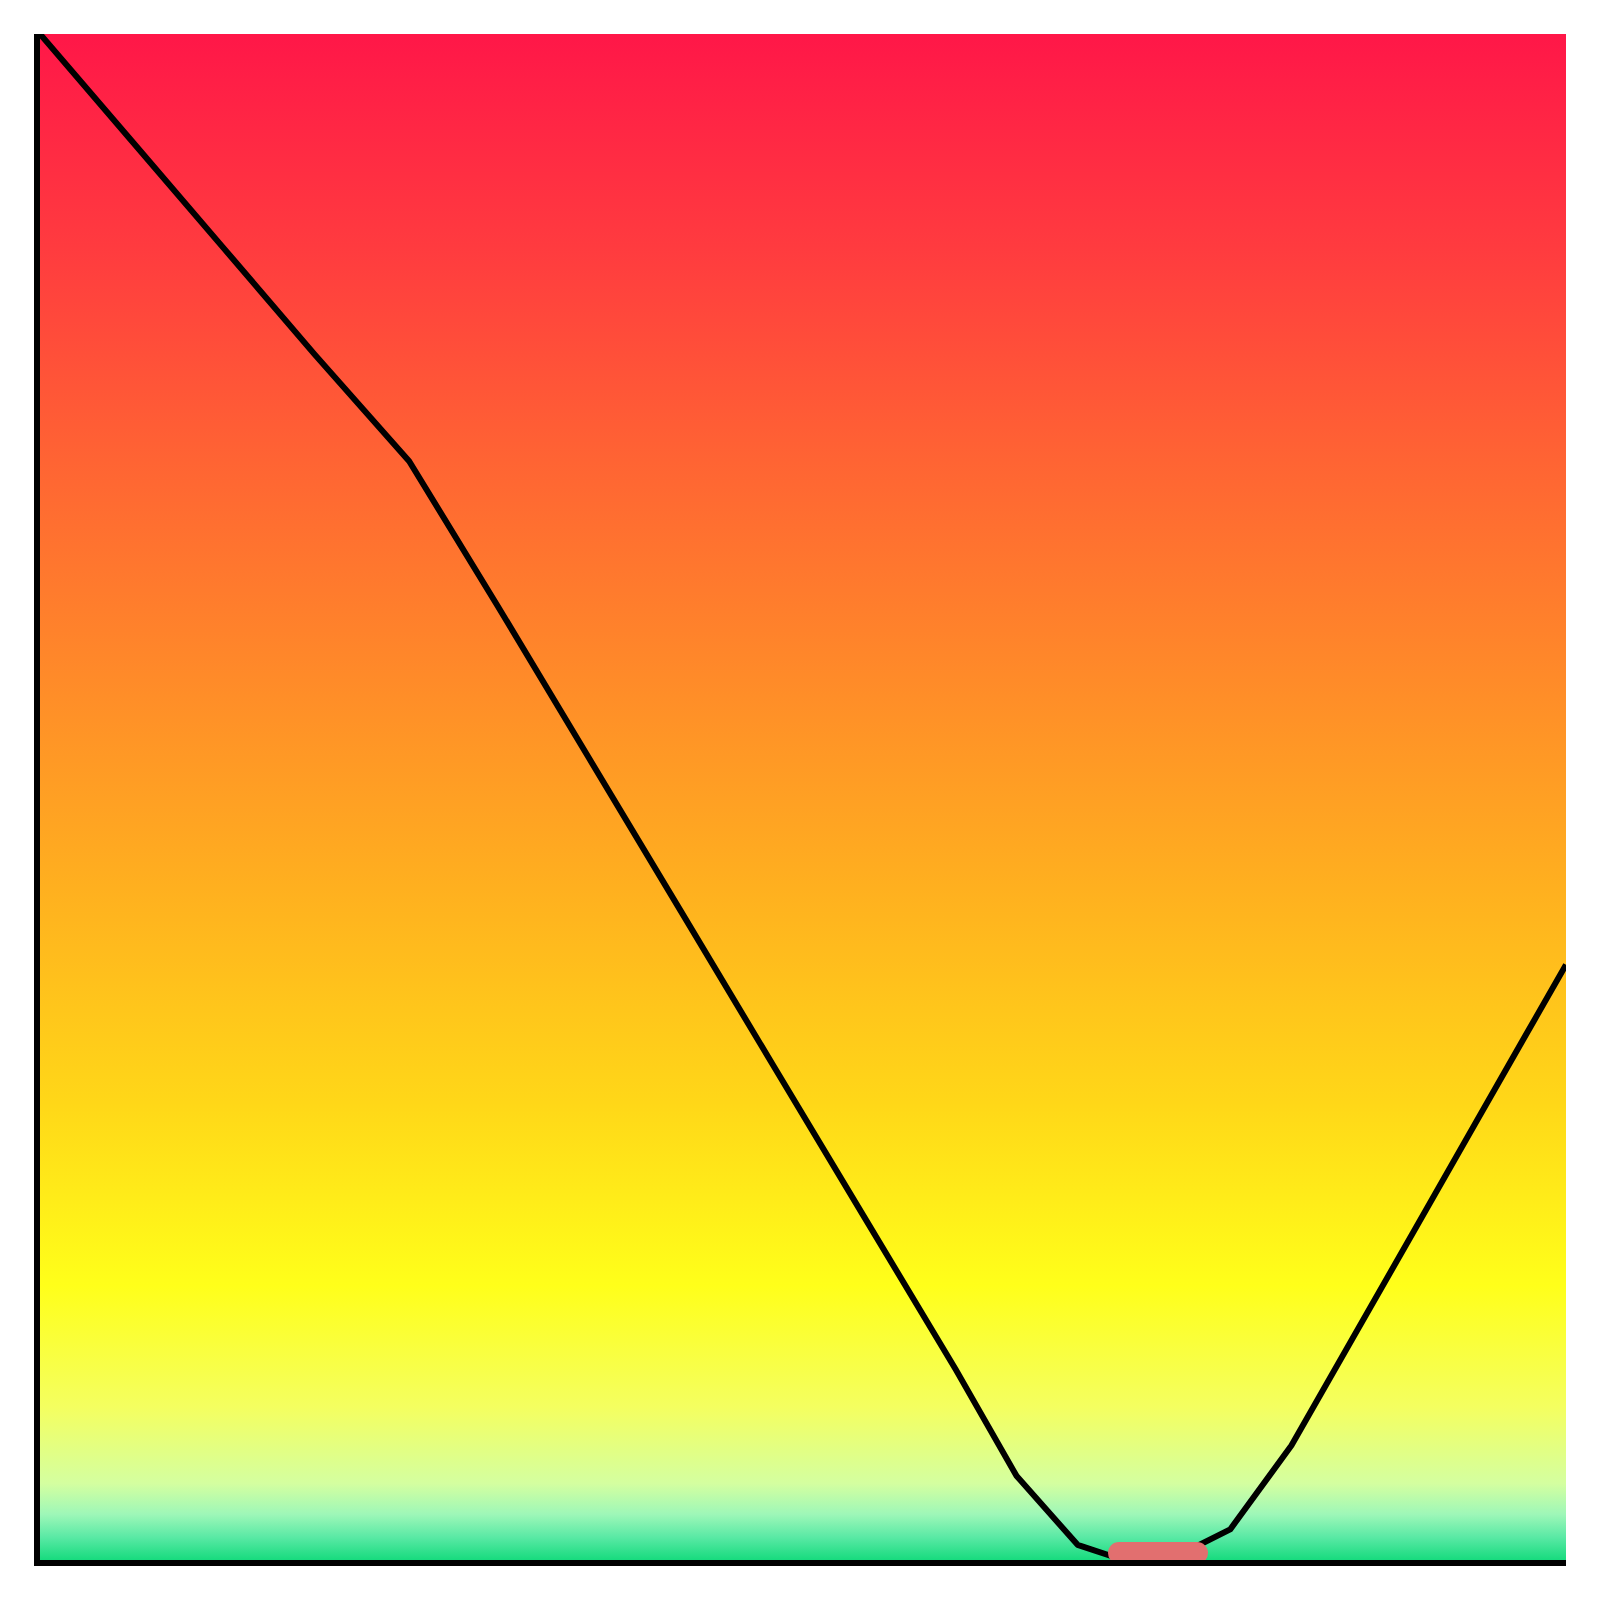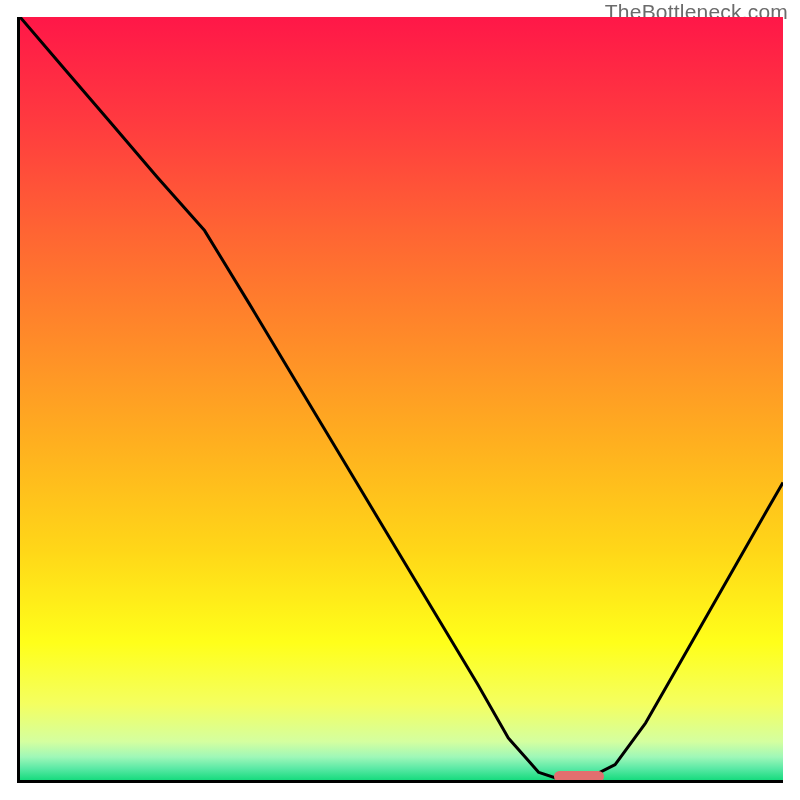--- a/index.html
+++ b/index.html
@@ -63,21 +63,20 @@
     stroke-width: 3;
     stroke-linecap: butt;
     stroke-linejoin: round;
   }
 </style>
 </head>
 <body>
 
 <div class="frame">
 
-  <div class="watermark">TheBottleneck.com</div>
 
   <div class="plot-area">
 
     <svg class="gradient-bg" viewBox="0 0 763 763" preserveAspectRatio="none">
       <defs>
         <linearGradient id="bgGrad" x1="0" y1="0" x2="0" y2="1">
             <stop offset="0.00%" stop-color="#ff1748"></stop>
             <stop offset="14.00%" stop-color="#ff3b3f"></stop>
             <stop offset="28.00%" stop-color="#ff6433"></stop>
             <stop offset="42.00%" stop-color="#ff8a29"></stop>

